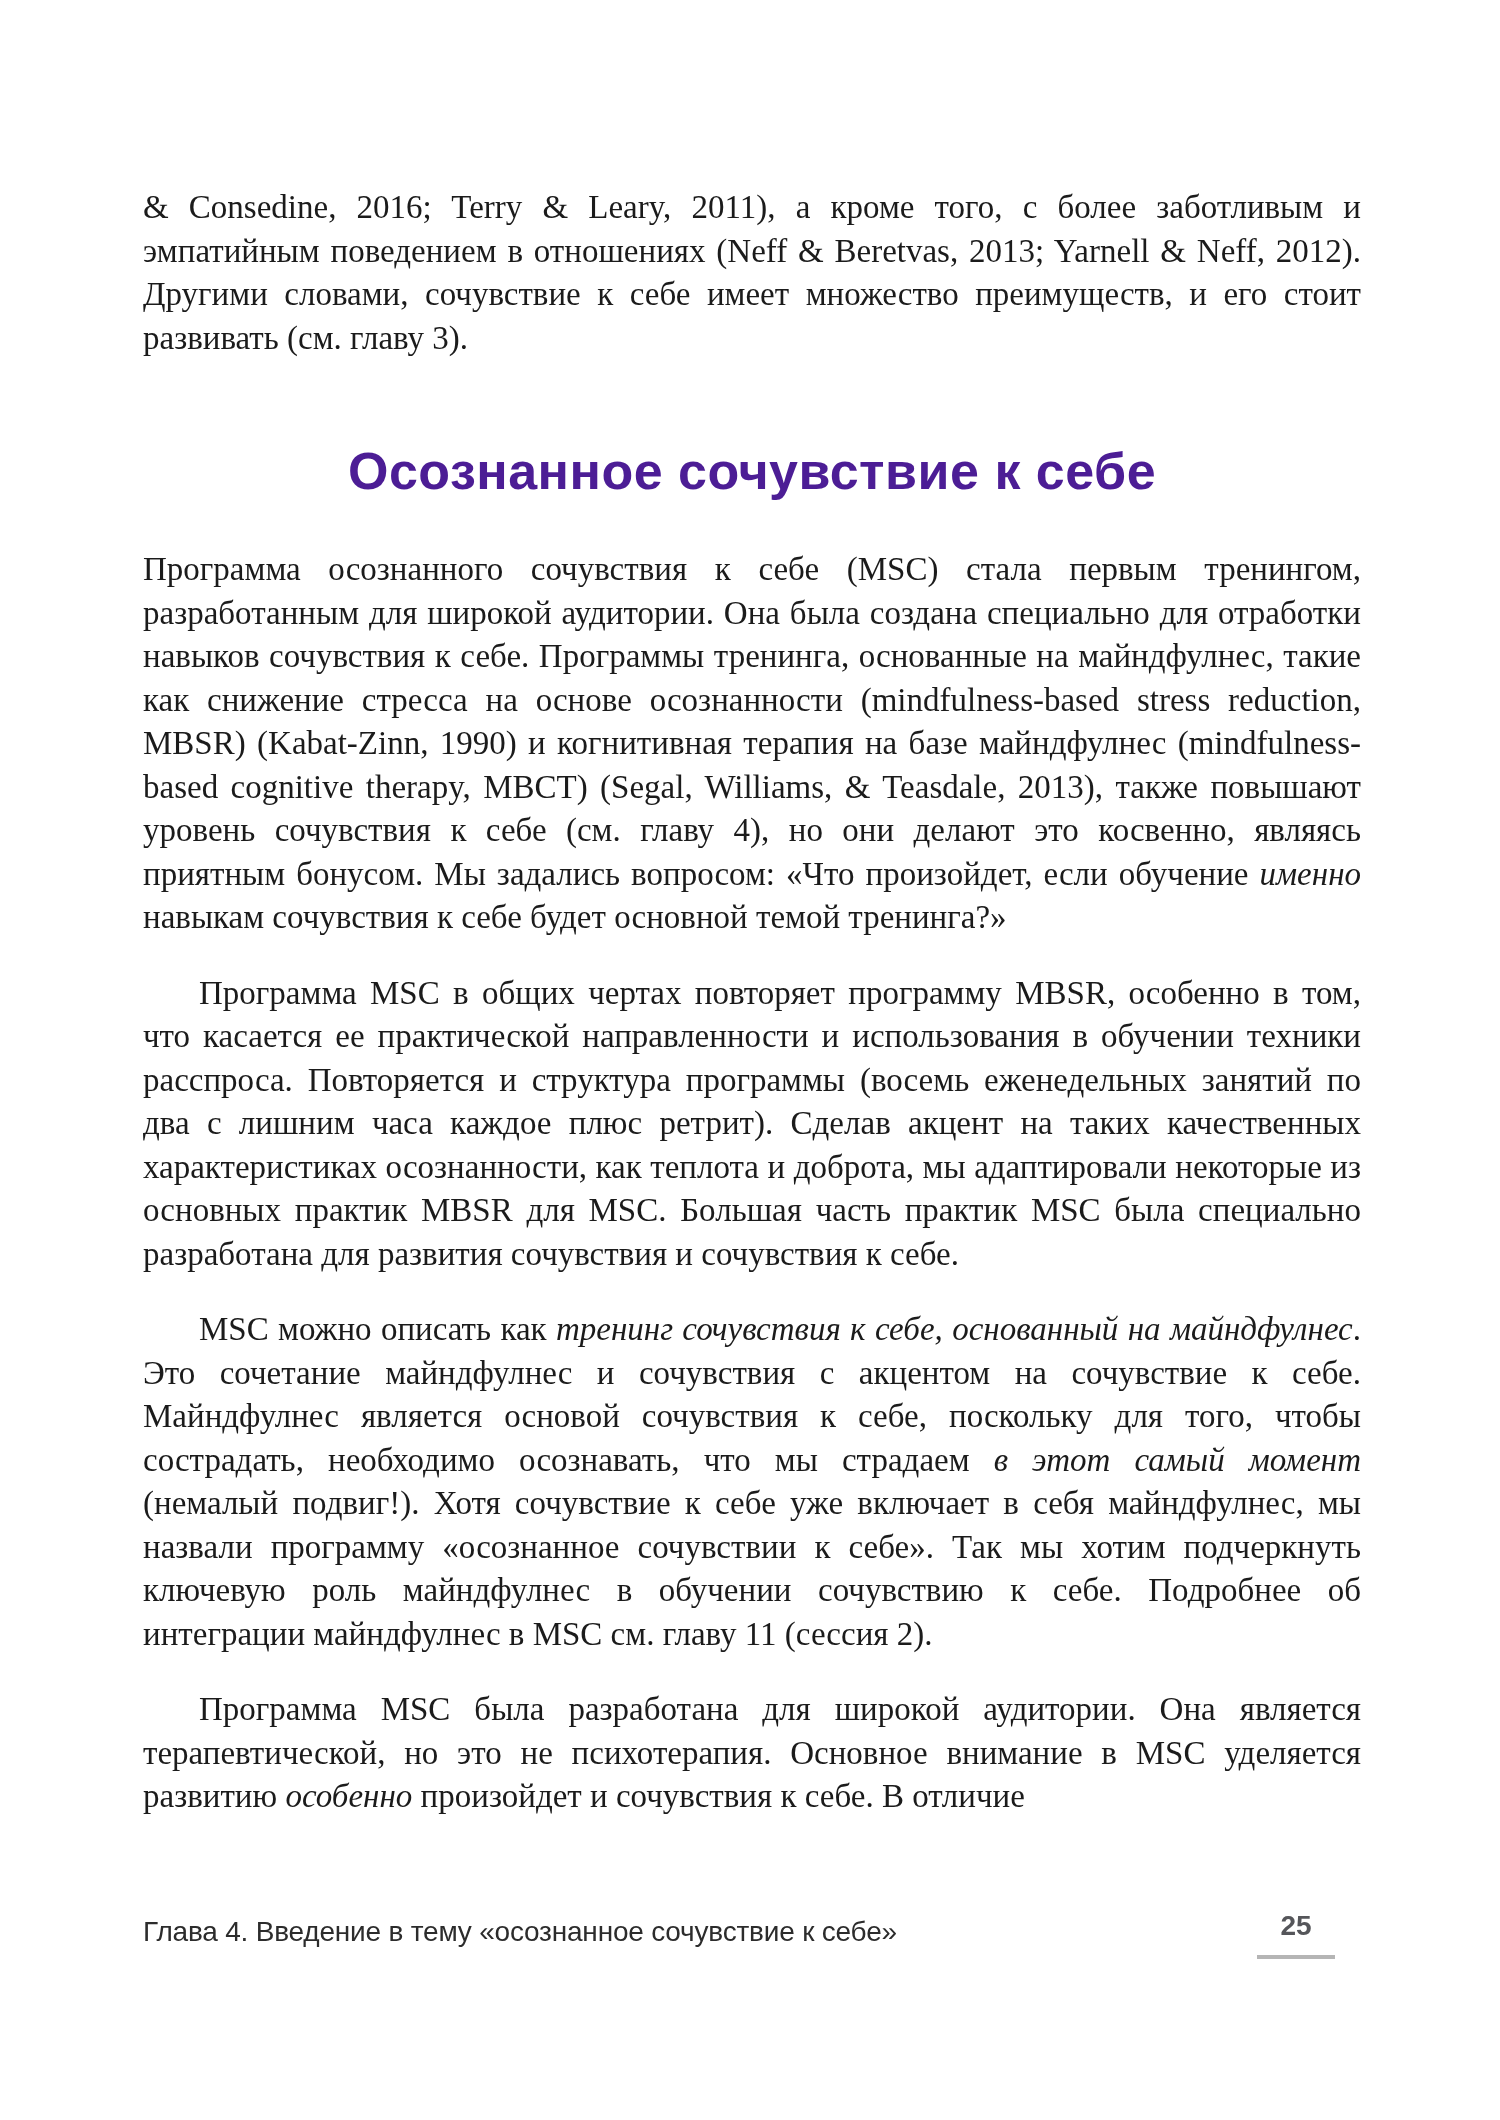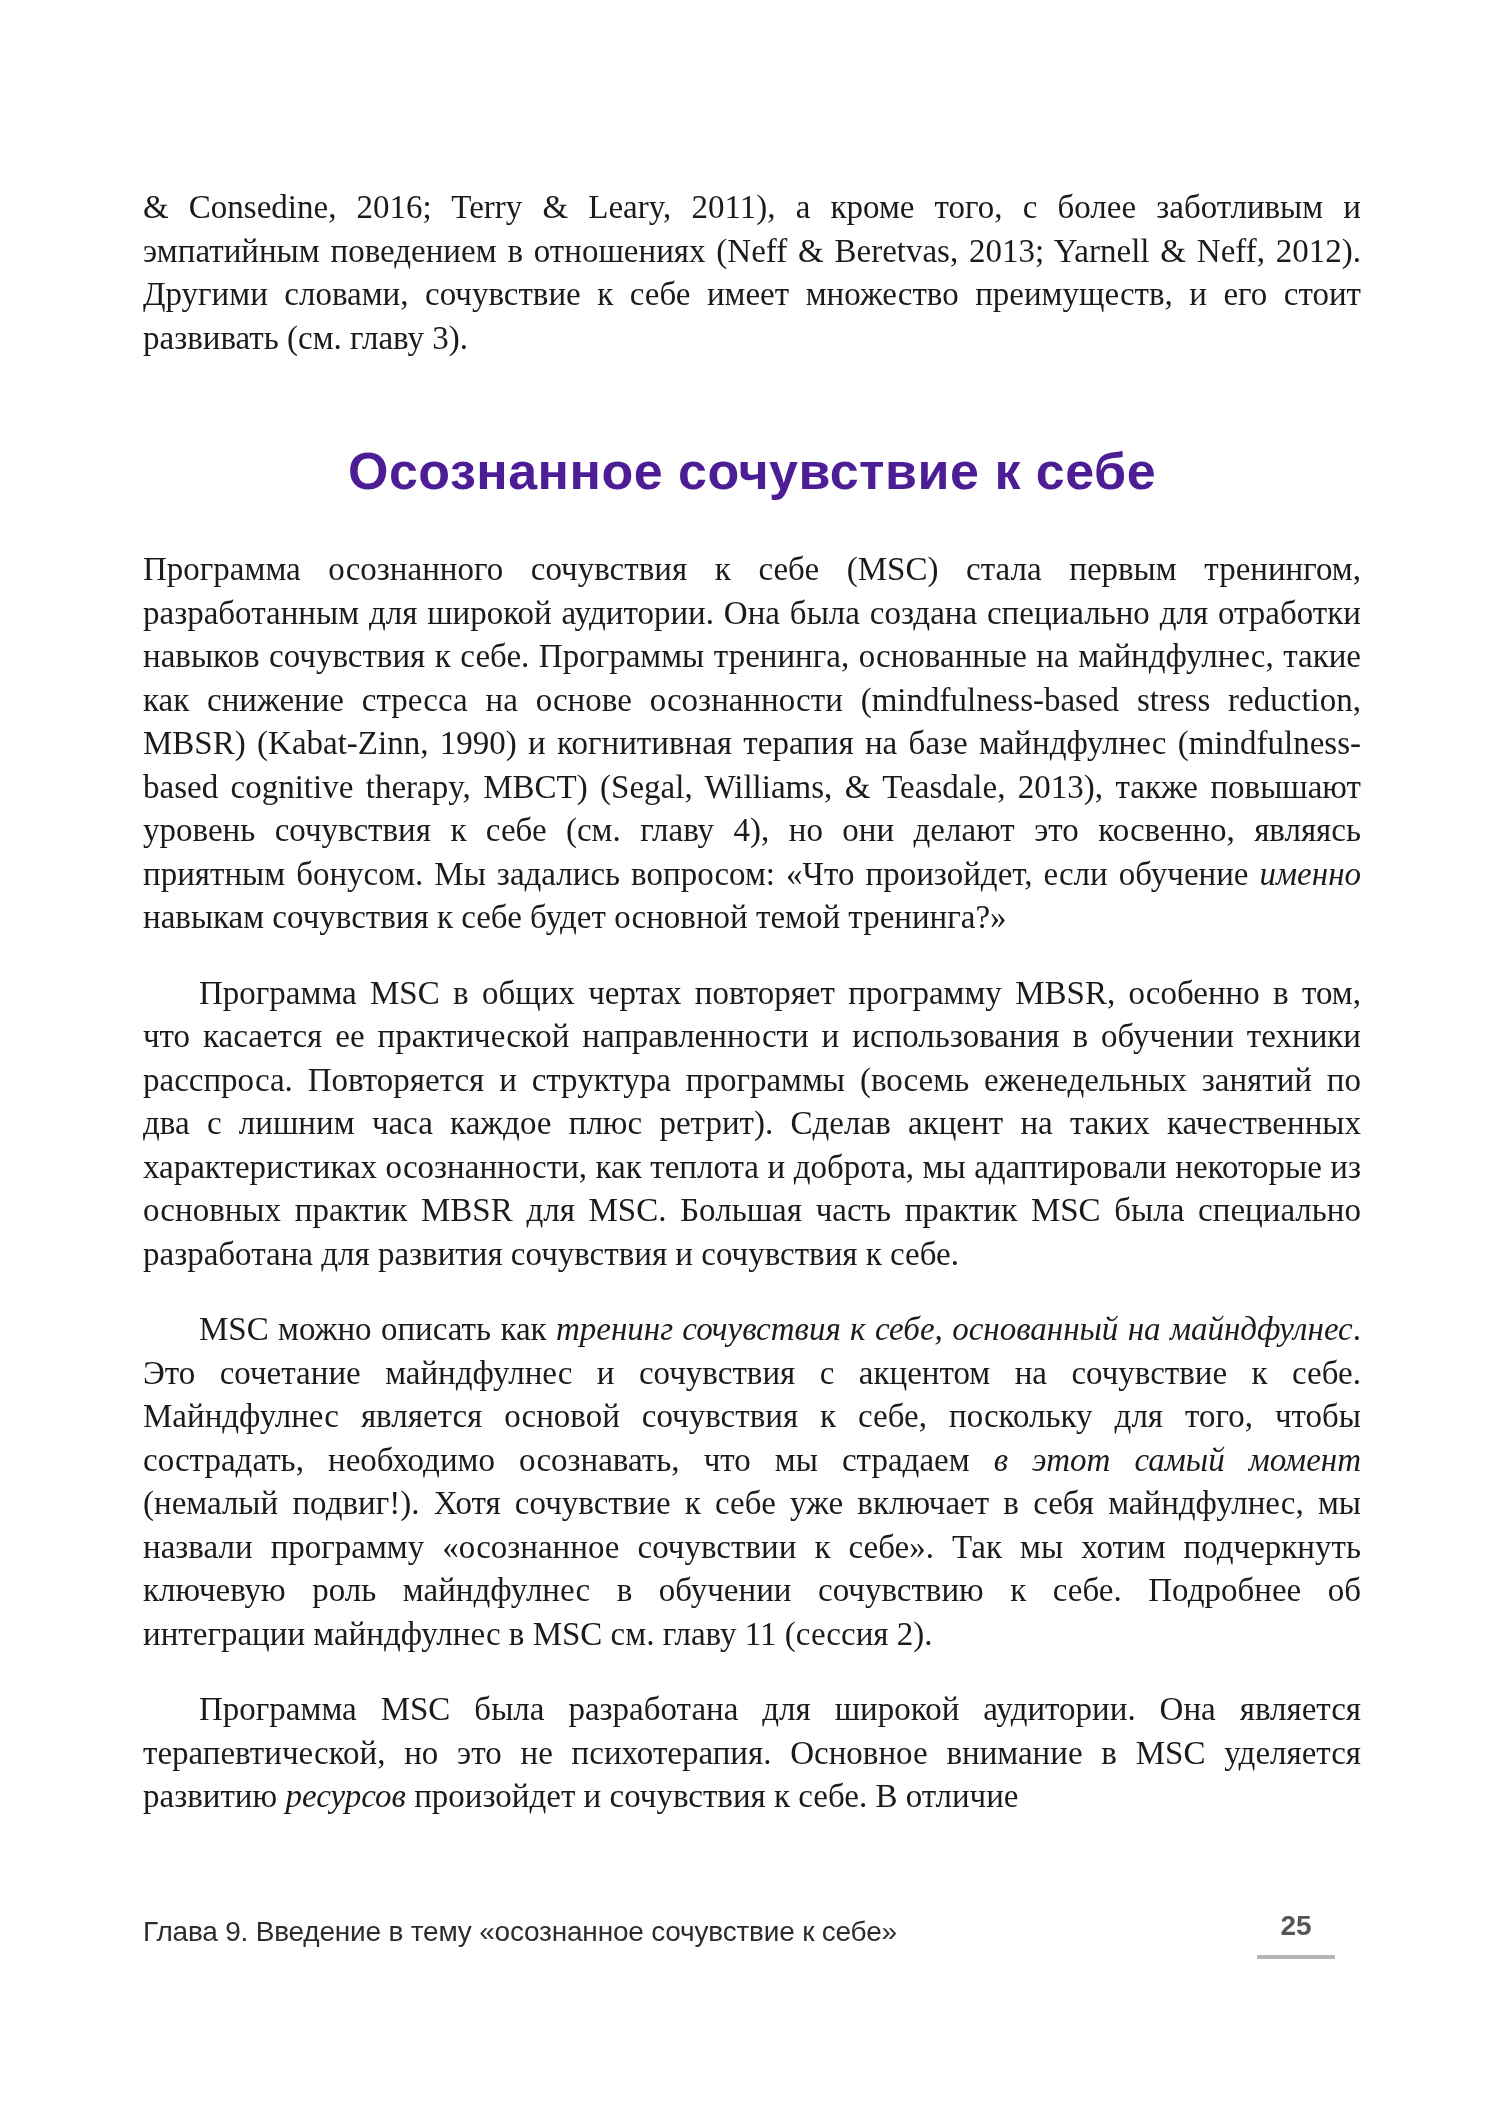--- a/index.html
+++ b/index.html
@@ -88,21 +88,21 @@
     <p class="para"><span>&amp; Consedine, 2016; Terry &amp; Leary, 2011), а кроме того, с более заботливым и эмпатийным поведением в отношениях (Neff &amp; Beretvas, 2013; Yarnell &amp; Neff, 2012). Другими словами, сочувствие к себе имеет множество преимуществ, и его стоит развивать (см. главу 3).</span></p>
 
     <h1 class="section-heading">Осознанное сочувствие к себе</h1>
 
     <p class="para"><span>Программа осознанного сочувствия к себе (MSC) стала первым тренингом, разработанным для широкой аудитории. Она была создана специально для отработки навыков сочувствия к себе. Программы тренинга, основанные на майндфулнес, такие как снижение стресса на основе осознанности (mindfulness-based stress reduction, MBSR) (Kabat-Zinn, 1990) и когнитивная терапия на базе майндфулнес (mindfulness-based cognitive therapy, MBCT) (Segal, Williams, &amp; Teasdale, 2013), также повышают уровень сочувствия к себе (см. главу 4), но они делают это косвенно, являясь приятным бонусом. Мы задались вопросом: «Что произойдет, если обучение </span><em>именно</em><span> навыкам сочувствия к себе будет основной темой тренинга?»</span></p>
 
     <p class="para indent"><span>Программа MSC в общих чертах повторяет программу MBSR, особенно в том, что касается ее практической направленности и использования в обучении техники расспроса. Повторяется и структура программы (восемь еженедельных занятий по два с лишним часа каждое плюс ретрит). Сделав акцент на таких качественных характеристиках осознанности, как теплота и доброта, мы адаптировали некоторые из основных практик MBSR для MSC. Большая часть практик MSC была специально разработана для развития сочувствия и сочувствия к себе.</span></p>
 
     <p class="para indent"><span>MSC можно описать как </span><em>тренинг сочувствия к себе, основанный на майндфулнес</em><span>. Это сочетание майндфулнес и сочувствия с акцентом на сочувствие к себе. Майндфулнес является основой сочувствия к себе, поскольку для того, чтобы сострадать, необходимо осознавать, что мы страдаем </span><em>в этот самый момент</em><span> (немалый подвиг!). Хотя сочувствие к себе уже включает в себя майндфулнес, мы назвали программу «осознанное сочувствии к себе». Так мы хотим подчеркнуть ключевую роль майндфулнес в обучении сочувствию к себе. Подробнее об интеграции майндфулнес в MSC см. главу 11 (сессия 2).</span></p>
 
-    <p class="para indent"><span>Программа MSC была разработана для широкой аудитории. Она является терапевтической, но это не психотерапия. Основное внимание в MSC уделяется развитию </span><em>ресурсов</em><span> произойдет и сочувствия к себе. В отличие</span></p>
+    <p class="para indent"><span>Программа MSC была разработана для широкой аудитории. Она является терапевтической, но это не психотерапия. Основное внимание в MSC уделяется развитию </span><em>особенно</em><span> произойдет и сочувствия к себе. В отличие</span></p>
   </main>
 
   <footer class="footer">
-    <span class="footer-title">Глава 9. Введение в тему «осознанное сочувствие к себе»</span>
+    <span class="footer-title">Глава 4. Введение в тему «осознанное сочувствие к себе»</span>
     <span class="page-number">25</span>
   </footer>
 
 </div>
 
 </body></html>

